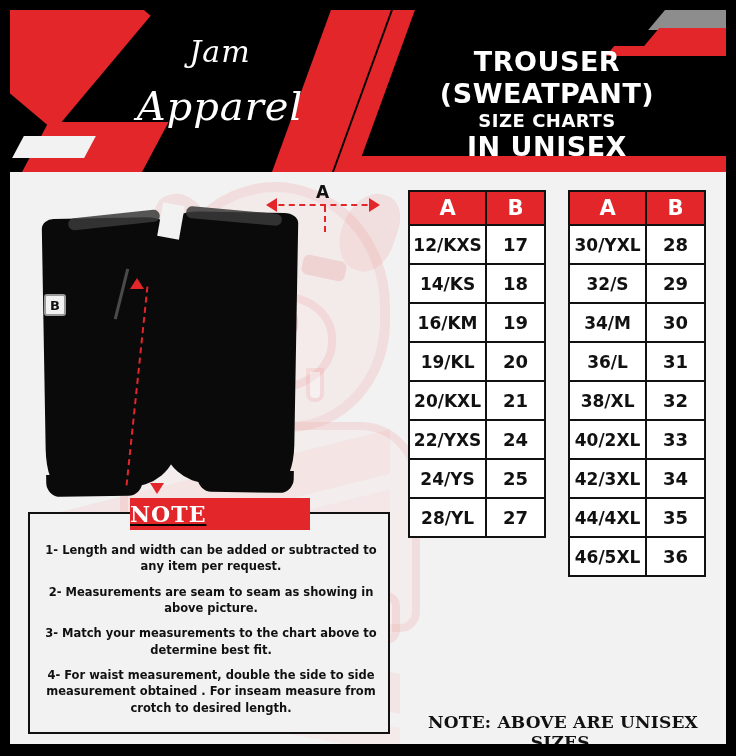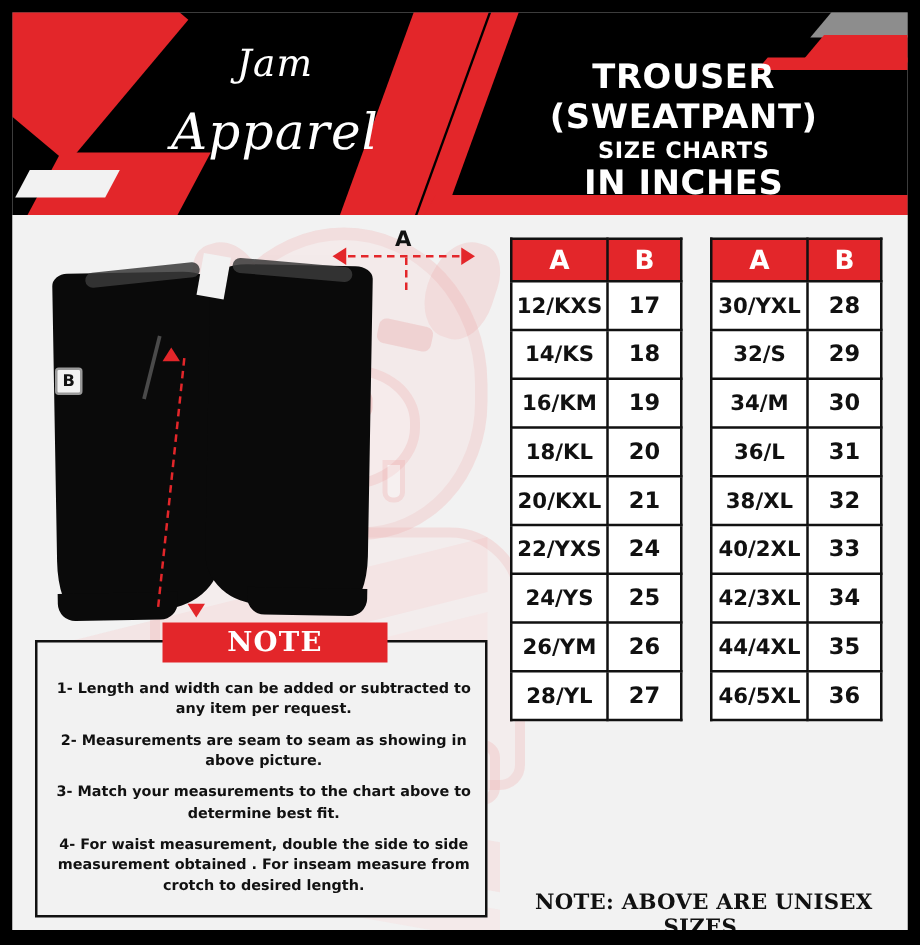--- a/index.html
+++ b/index.html
@@ -154,21 +154,21 @@
     color:#111; text-align:center; line-height:19px;
   }
 
   
   .note-box {
     position:absolute; left:18px; top:340px; width:362px; height:222px;
     background:#f2f2f2; border:2px solid #111;
   }
   .note-title-wrap {
     position:absolute; left:100px; top:-16px; width:180px; height:32px;
-    background:#e3262a; display:flex; align-items:center; justify-content:center;
+    background:#e3262a; display:flex; align-items:center; text-decoration:underline;
   }
   .note-title {
     font-family:"DejaVu Serif", serif; font-weight:bold; font-size:22px;
     color:#fff; letter-spacing:1px;
   }
   .note-list {
     position:absolute; left:10px; top:28px; width:342px;
     font-family:"DejaVu Sans", sans-serif; font-size:11.5px; font-weight:bold;
     color:#111; line-height:1.42; text-align:center;
   }
@@ -220,21 +220,21 @@
     <div class="hdr-red-bottom"></div>
 
     <div class="brand">
       <div class="b1">Jam</div>
       <div class="b2">Apparel</div>
     </div>
 
     <div class="title">
       <div class="t1">TROUSER (SWEATPANT)</div>
       <div class="t2">SIZE CHARTS</div>
-      <div class="t3">IN INCHES</div>
+      <div class="t3">IN UNISEX</div>
     </div>
   </div>
 
   <div class="body-area">
 
     <div>
       <div class="wm wm-chev1"></div>
       <div class="wm wm-chev2"></div>
       <div class="wm wm-body"></div>
       <div class="wm wm-ear-l"></div>
@@ -307,38 +307,34 @@
             </tr>
             <tr>
               <td class="sz">14/KS</td>
               <td class="val">18</td>
             </tr>
             <tr>
               <td class="sz">16/KM</td>
               <td class="val">19</td>
             </tr>
             <tr>
-              <td class="sz">18/KL</td>
+              <td class="sz">19/KL</td>
               <td class="val">20</td>
             </tr>
             <tr>
               <td class="sz">20/KXL</td>
               <td class="val">21</td>
             </tr>
             <tr>
               <td class="sz">22/YXS</td>
               <td class="val">24</td>
             </tr>
             <tr>
               <td class="sz">24/YS</td>
               <td class="val">25</td>
-            </tr>
-            <tr>
-              <td class="sz">26/YM</td>
-              <td class="val">26</td>
             </tr>
             <tr>
               <td class="sz">28/YL</td>
               <td class="val">27</td>
             </tr>
           </tbody>
         </table>
       </div>
 
       <div class="tbl-wrap-right">

